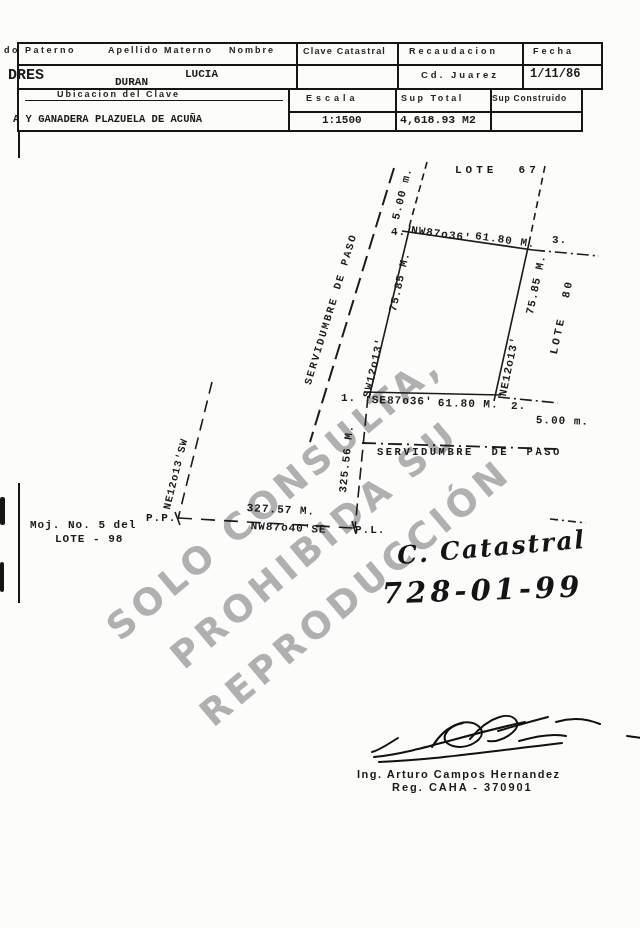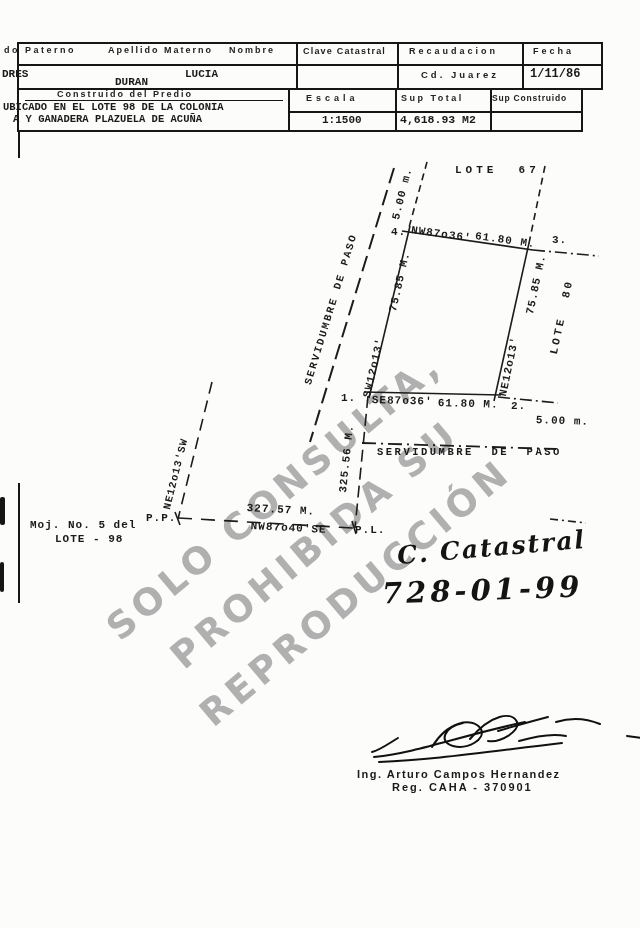--- a/index.html
+++ b/index.html
@@ -52,31 +52,30 @@
   <div class="ln" style="left:581px;top:88px;width:2px;height:44px;"></div>
   <div class="ln" style="left:18px;top:131px;width:2px;height:27px;"></div>
 
   <div class="t hdr" style="left:4px;top:46px;">do Paterno</div>
   <div class="t hdr" style="left:108px;top:46px;letter-spacing:2px;">Apellido Materno</div>
   <div class="t hdr" style="left:229px;top:46px;letter-spacing:2px;">Nombre</div>
   <div class="t hdr" style="left:303px;top:47px;letter-spacing:1.2px;">Clave Catastral</div>
   <div class="t hdr" style="left:409px;top:47px;letter-spacing:3px;">Recaudacion</div>
   <div class="t hdr" style="left:533px;top:47px;letter-spacing:3px;">Fecha</div>
 
-  <div class="t mono" style="left:2px;top:68px;font-size:11px;text-align:right;">DRES</div>
+  <div class="t mono" style="left:8px;top:68px;font-size:15px;text-align:right;">DRES</div>
   <div class="t mono" style="left:115px;top:76px;font-size:11px;">DURAN</div>
   <div class="t mono" style="left:185px;top:68px;font-size:11px;">LUCIA</div>
   <div class="t hdr" style="left:421px;top:70px;font-size:9.5px;letter-spacing:3px;text-align:center;">Cd. Juarez</div>
   <div class="t mono" style="left:530px;top:68px;font-size:12px;">1/11/86</div>
 
-  <div class="t hdr" style="left:57px;top:90px;letter-spacing:2px;">Construido del Predio</div>
+  <div class="t hdr" style="left:57px;top:90px;letter-spacing:2px;">Ubicacion del Clave</div>
   <div class="t hdr" style="left:306px;top:94px;letter-spacing:4px;">Escala</div>
   <div class="t hdr" style="left:401px;top:94px;letter-spacing:2.5px;">Sup Total</div>
   <div class="t hdr" style="left:492px;top:94px;font-size:8.5px;letter-spacing:.8px;">Sup Construido</div>
-  <div class="t mono" style="left:3px;top:102px;font-size:10.5px;">UBICADO EN EL LOTE 98 DE LA COLONIA</div>
   <div class="t mono" style="left:1px;top:114px;font-size:10.5px;padding-left:12px;">A Y GANADERA PLAZUELA DE ACUÑA</div>
   <div class="t mono" style="left:322px;top:114px;font-size:11px;">1:1500</div>
   <div class="t mono" style="left:400px;top:114px;font-size:11.5px;">4,618.93 M2</div>
 
   <div class="wm">
     <span>SOLO CONSULTA,</span>
     <span>PROHIBIDA SU</span>
     <span>REPRODUCCIÓN</span>
   </div>
 

